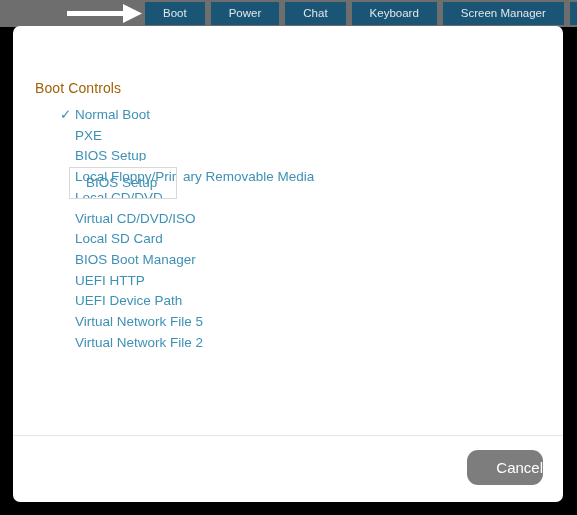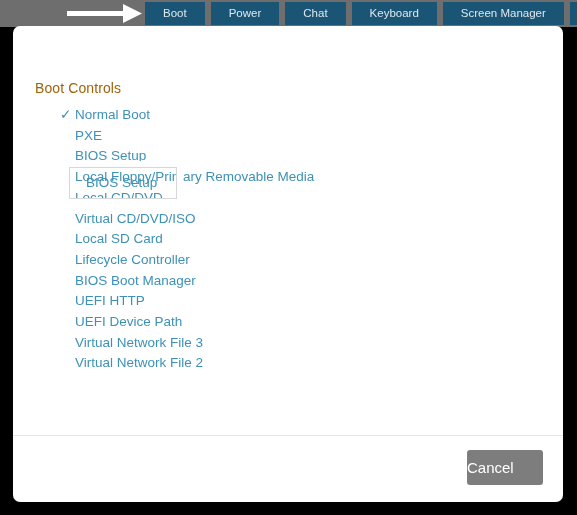--- a/index.html
+++ b/index.html
@@ -163,26 +163,26 @@
   .cancel-button {
     position: absolute;
     right: 20px;
     top: 14px;
     width: 76px;
     height: 35px;
     background: #7d7d7d;
     color: #ffffff;
     font-size: 15px;
     border: none;
-    border-radius: 3px;
+    border-radius: 11px;
     font-family: "Liberation Sans", sans-serif;
     cursor: pointer;
     line-height: 35px;
     padding: 0;
-    text-align: left;
+    text-align: right;
   }
 </style>
 </head>
 <body>
 
 <div class="toolbar">
   <div class="toolbar-spacer"></div>
 
   <div class="arrow-annotation">
     <svg width="88" height="27" viewBox="0 0 88 27">
@@ -207,25 +207,24 @@
     <li class="boot-item">
       <span class="tick">✓</span>
       <span>Normal Boot</span>
     </li>
     <li class="boot-item">PXE</li>
     <li class="boot-item">BIOS Setup</li>
     <li class="boot-item">Local Floppy/Primary Removable Media</li>
     <li class="boot-item">Local CD/DVD</li>
     <li class="boot-item">Virtual CD/DVD/ISO</li>
     <li class="boot-item">Local SD Card</li>
-    <li class="boot-item">Lifecycle Controller</li>
     <li class="boot-item">BIOS Boot Manager</li>
     <li class="boot-item">UEFI HTTP</li>
     <li class="boot-item">UEFI Device Path</li>
-    <li class="boot-item">Virtual Network File 3</li>
+    <li class="boot-item">Virtual Network File 5</li>
     <li class="boot-item">Virtual Network File 2</li>
   </ul>
 
   <div class="highlight-box"></div>
   <div class="highlight-label">BIOS Setup</div>
 
   <div class="dialog-footer">
     <button class="cancel-button">Cancel</button>
   </div>
 

